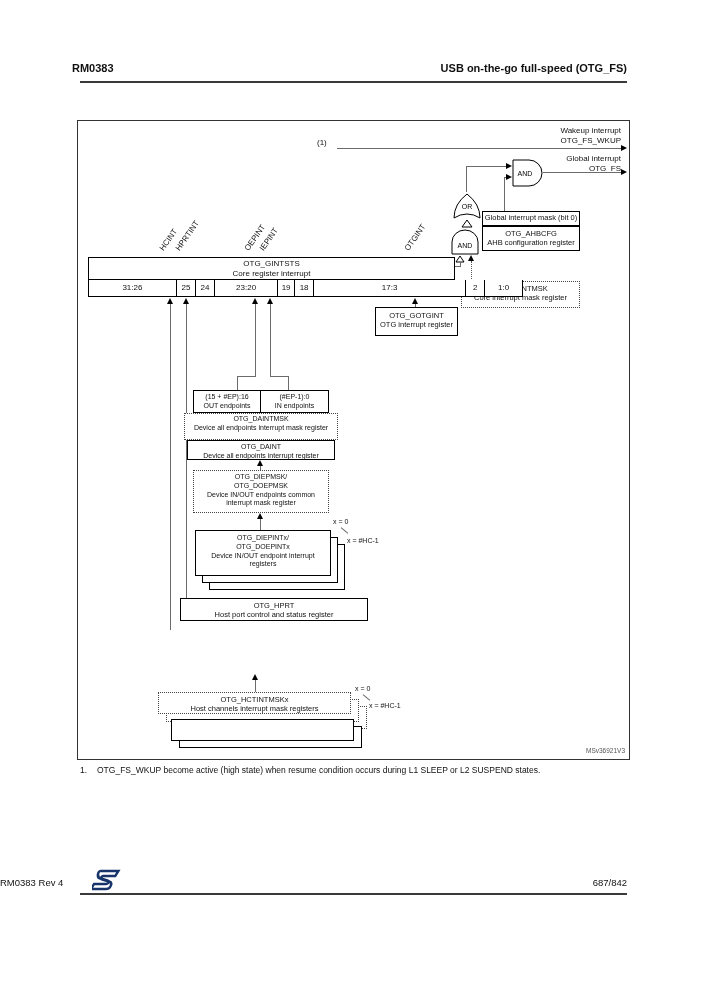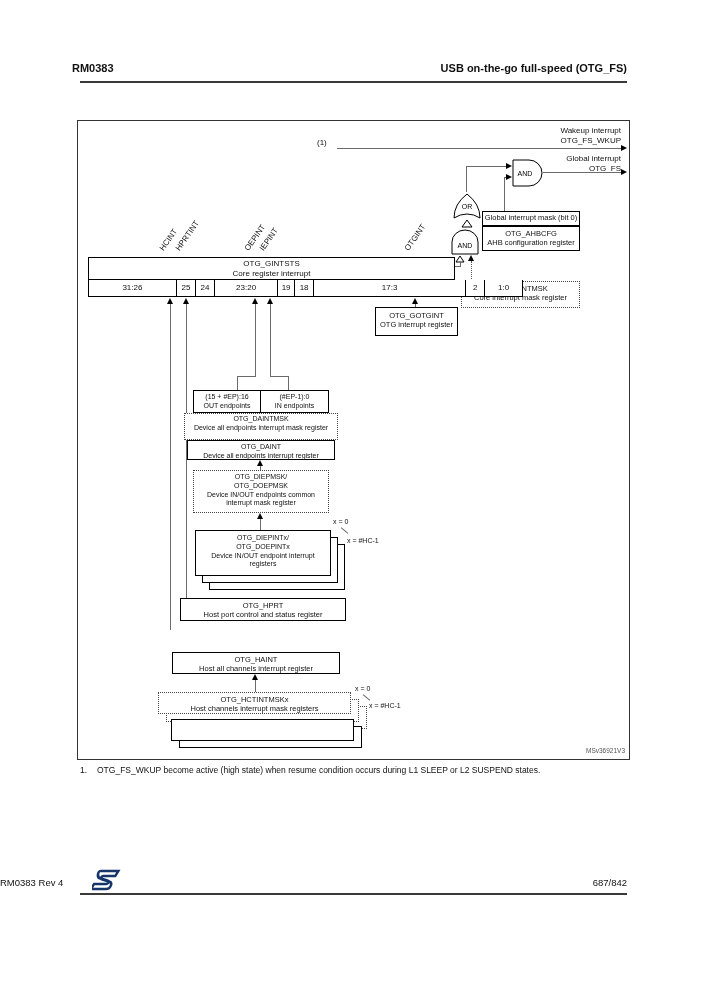--- a/index.html
+++ b/index.html
@@ -170,27 +170,23 @@
   <div class="b" style="left:202px;top:537px;width:136px;height:46px"></div>
   <div class="b" style="left:195px;top:530px;width:136px;height:46px;font-size:7px;padding:3px 8px 0">
     <div>OTG_DIEPINTx/</div>
     <div>OTG_DOEPINTx</div>
     <div>Device IN/OUT endpoint interrupt registers</div>
   </div>
   <div class="slabel" style="left:333px;top:518px">x = 0</div>
   <div class="abs" style="left:340px;top:530px;width:9px;height:1px;background:#6b6b6b;transform:rotate(40deg)"></div>
   <div class="slabel" style="left:347px;top:537px">x = #HC-1</div>
 
-  <div class="b" style="left:180px;top:598px;width:166px;height:23px">
+  <div class="b" style="left:180px;top:598px;width:188px;height:23px">
     <div>OTG_HPRT</div>
     <div>Host port control and status register</div>
-  </div>
-  <div class="b" style="left:172px;top:652px;width:168px;height:22px">
-    <div>OTG_HAINT</div>
-    <div>Host all channels interrupt register</div>
   </div>
   <div class="arr-up" style="left:252px;top:674px"></div>
   <div class="vl" style="left:255px;top:680px;height:12px"></div>
 
   <div class="b db" style="left:174px;top:706px;width:193px;height:23px"></div>
   <div class="b db" style="left:166px;top:699px;width:193px;height:23px"></div>
   <div class="b db" style="left:158px;top:692px;width:193px;height:22px">
     <div>OTG_HCTINTMSKx</div>
     <div>Host channels interrupt mask registers</div>
   </div>

